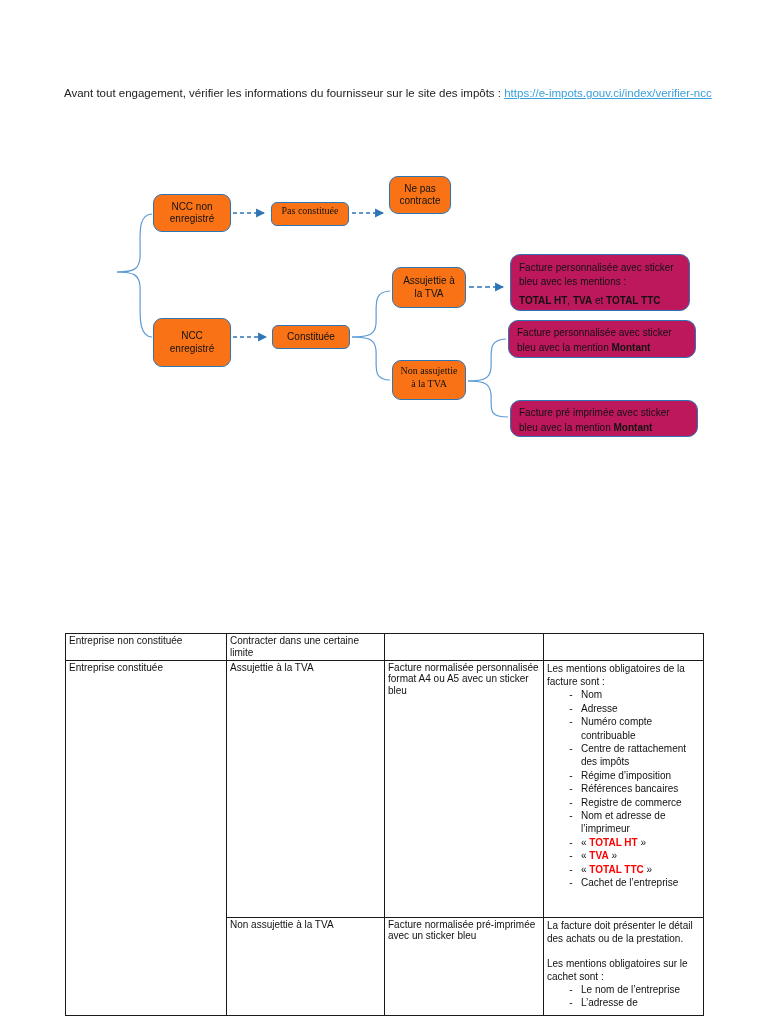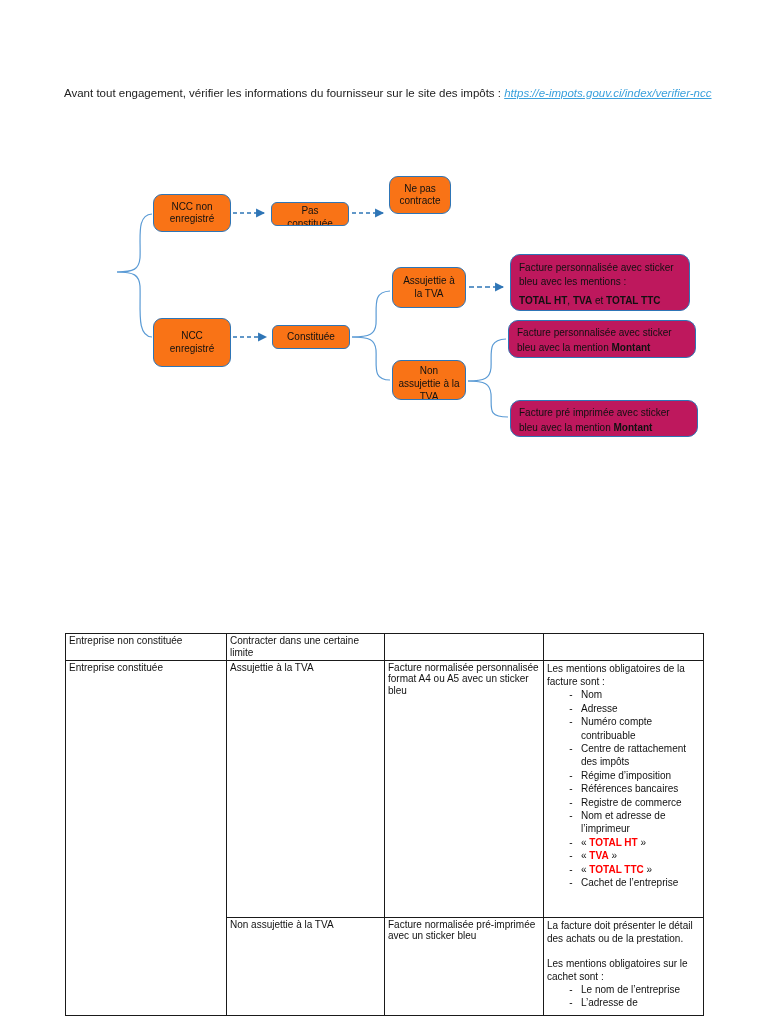--- a/index.html
+++ b/index.html
@@ -3,30 +3,30 @@
 <meta charset="utf-8">
 <style>
   * { margin:0; padding:0; box-sizing:border-box; }
   html,body { width:768px; height:1024px; background:#ffffff;
     font-family:"Liberation Sans", sans-serif; color:#1a1a1a; }
   #page { position:relative; width:768px; height:1024px; background:#fff; overflow:hidden; }
 
   
   .intro { position:absolute; left:64px; top:84px; width:648px;
     font-size:11.5px; line-height:18px; color:#222; }
-  .intro a { color:#3aa0dc; font-style:italic; text-decoration:underline; }
+  .intro a { color:#3aa0dc; text-decoration:underline; }
 
   
   .fc-svg { position:absolute; left:0; top:0; width:768px; height:1024px; pointer-events:none; }
   .node { position:absolute; background:#f97316; border:1.4px solid #2e75b6;
     display:flex; align-items:center; justify-content:center; text-align:center;
     font-size:10px; line-height:12.5px; color:#111; overflow:hidden; }
   .node.r8 { border-radius:9px; }
   .node.r6 { border-radius:6px; }
-  .node.top { align-items:flex-start; }
+  .node.top { align-items:flex-start;font-family:Liberation Serif, serif; }
   .fbox { position:absolute; background:#be185d; border:1.4px solid #2e75b6; border-radius:10px;
     font-size:10px; line-height:14px; color:#111; text-align:left;
     padding:5px 8px; overflow:hidden; }
   .fbox .gap { height:5px; }
   b { font-weight:bold; }
 
   
   table.doc { position:absolute; left:65px; top:633px; border-collapse:collapse;
     table-layout:fixed; font-size:10px; line-height:11.8px; color:#111; }
   table.doc td { border:1px solid #1a1a1a; vertical-align:top; padding:1px 4px 1px 3px; overflow:hidden; }

